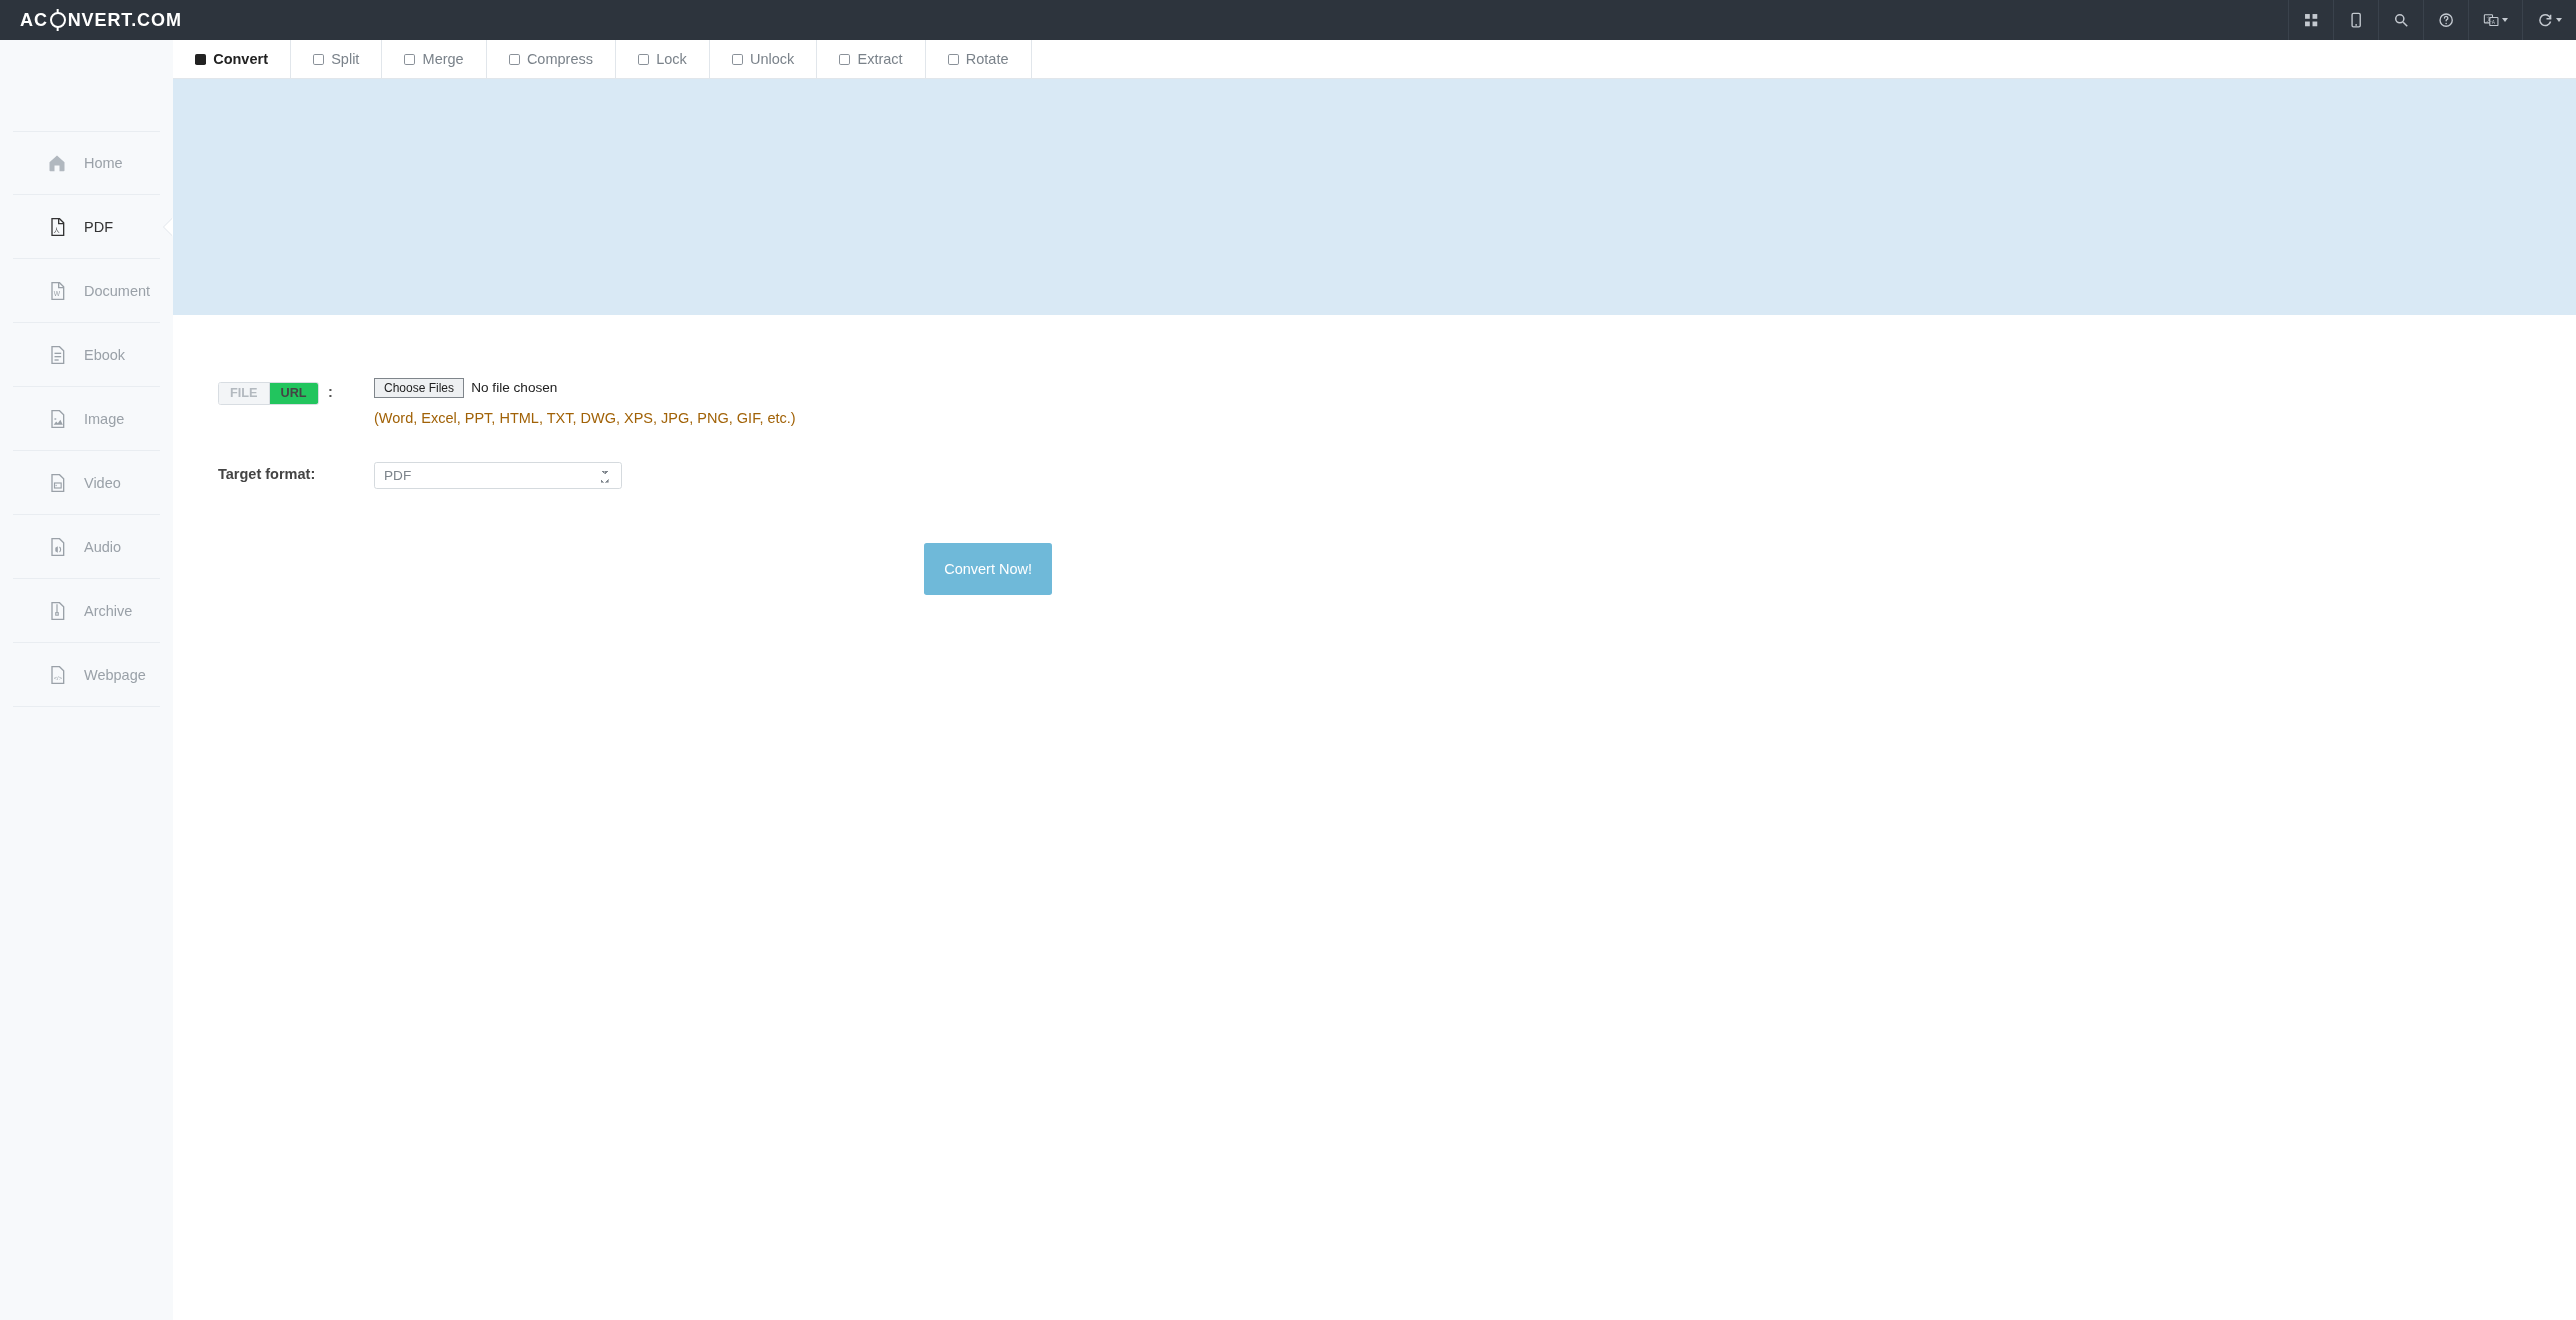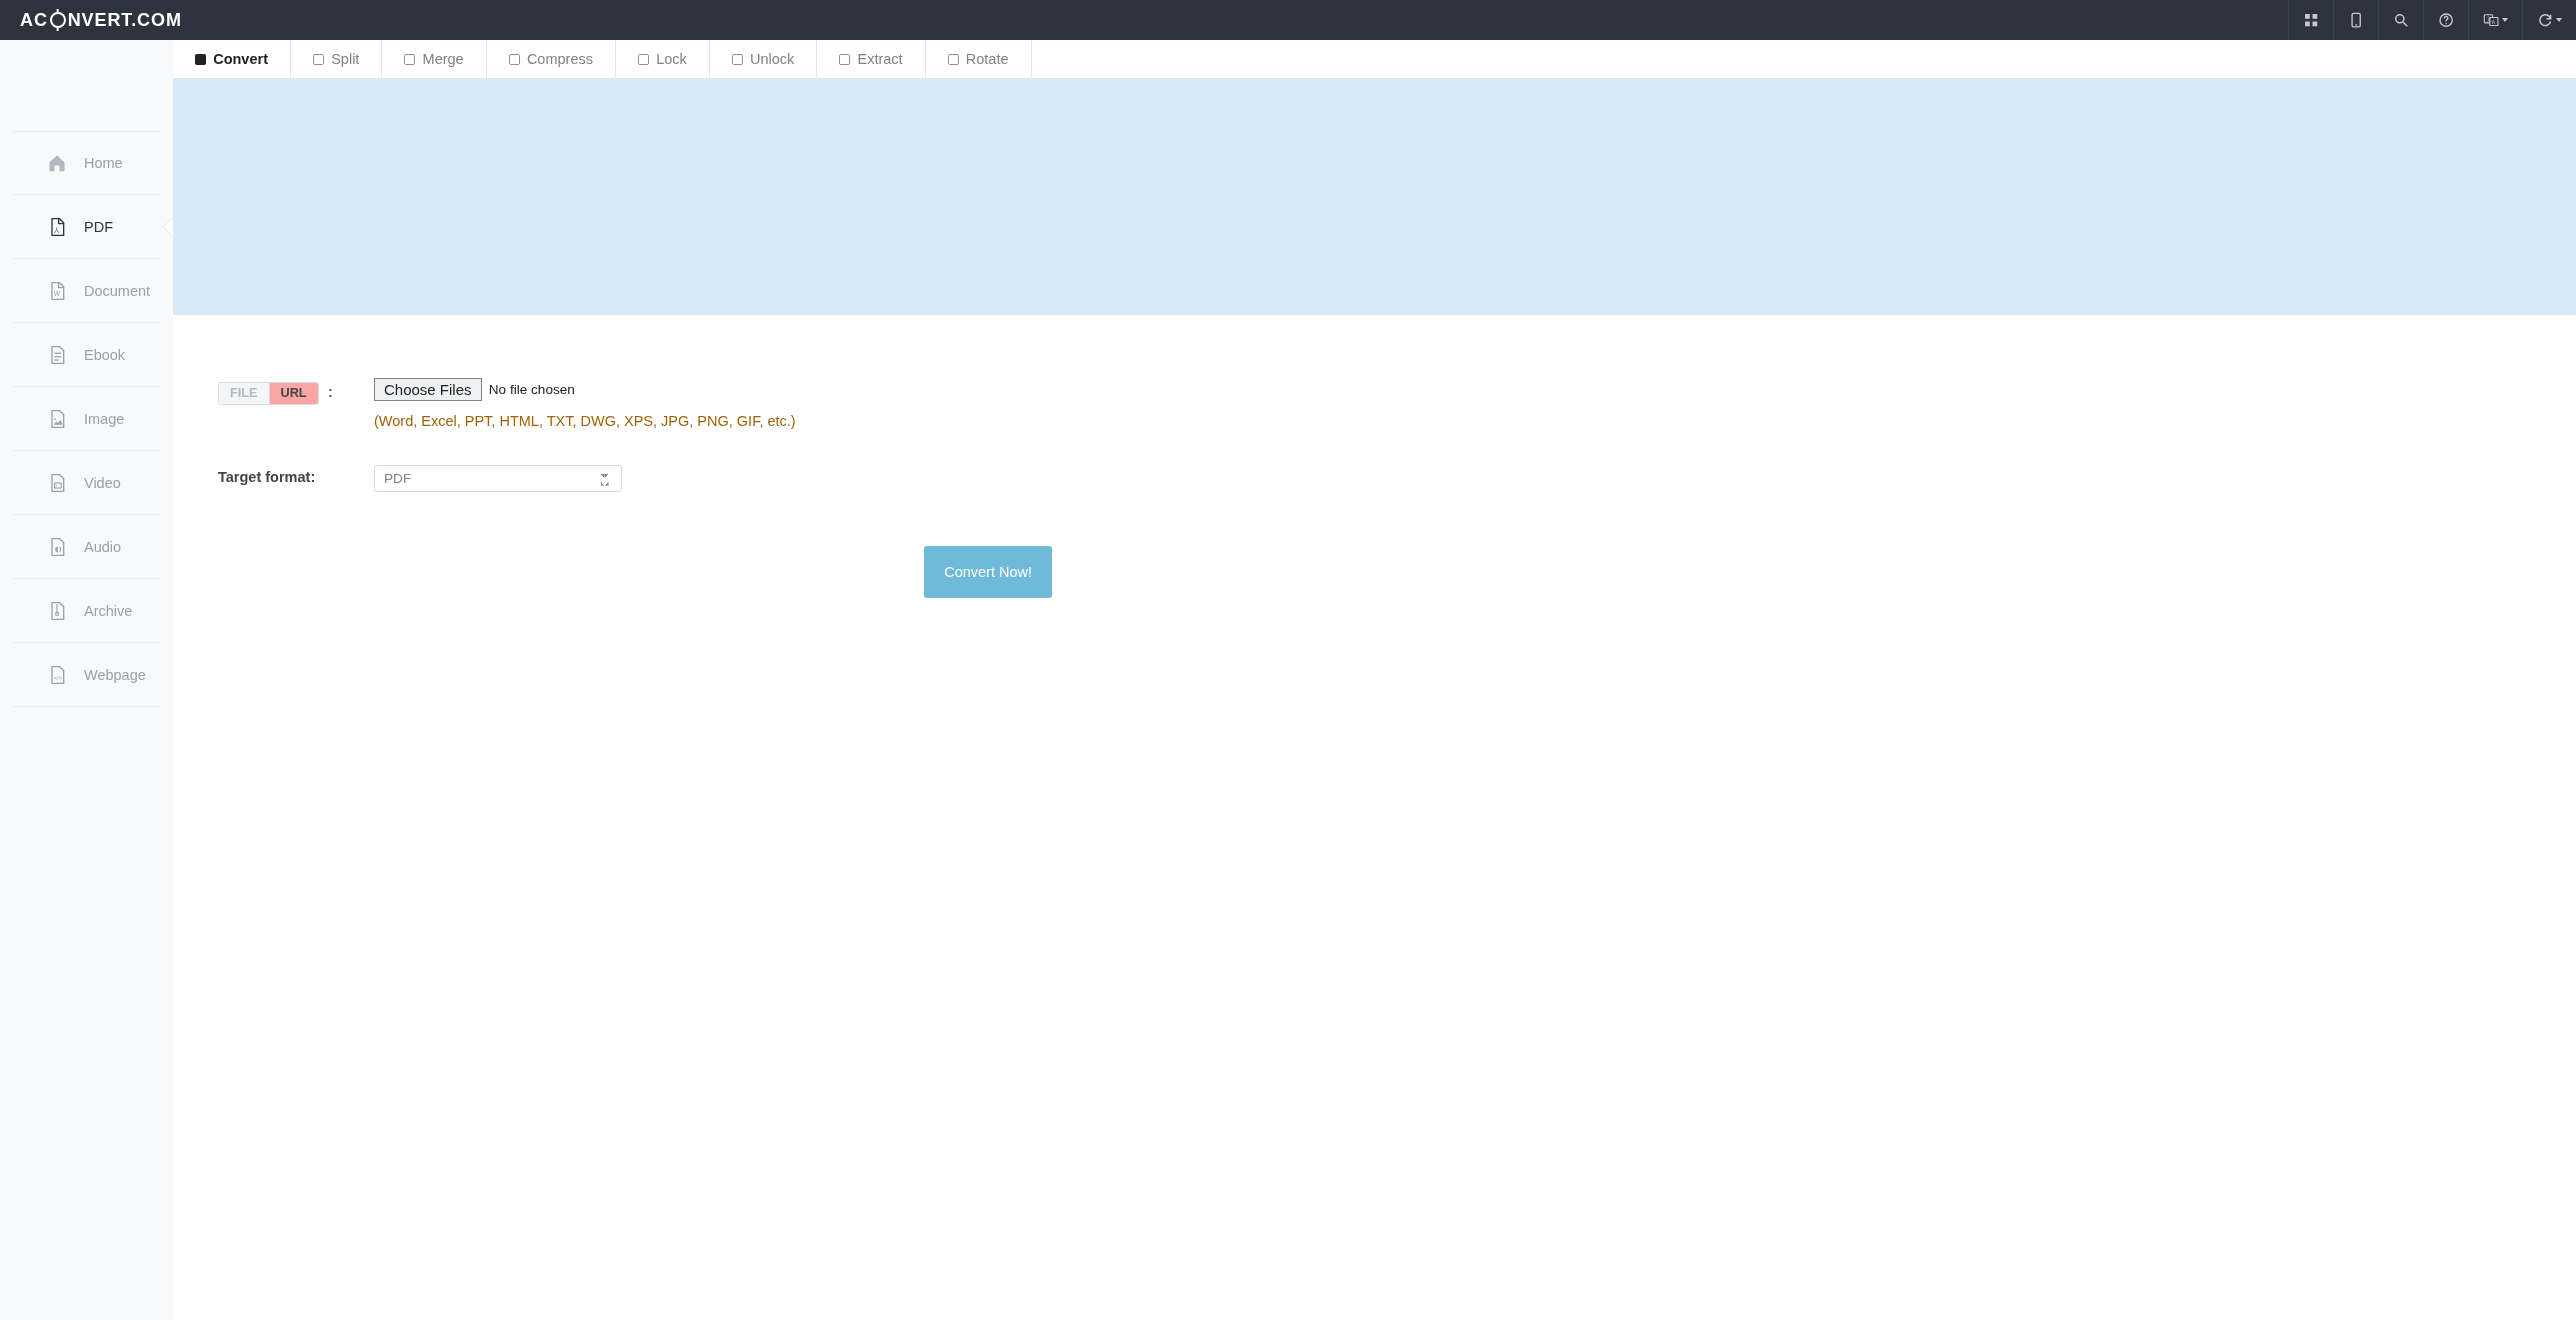--- a/index.html
+++ b/index.html
@@ -98,27 +98,27 @@
 
   .form-row{ display:flex; margin-bottom:36px; align-items:flex-start; }
   .form-label-col{ width:156px; padding-top:3.6px; }
   .form-label{ font-weight:700; color:#444; font-size:14.5px; }
 
   .source-toggle{ display:inline-flex; border:0.9px solid #d8dde2; border-radius:2.7px; overflow:hidden; vertical-align:middle; }
   .source-toggle .seg{
     padding:3.6px 11px; font-weight:700; font-size:12.7px; cursor:pointer;
   }
   .source-toggle .seg.inactive{ background:#f3f5f7; color:#b3b9bf; }
-  .source-toggle .seg.active{ background:#fca5a5; color:#444; border-left:0.9px solid #d8dde2; }
+  .source-toggle .seg.active{ background:#22c55e; color:#444; border-left:0.9px solid #d8dde2; }
   .colon{ font-weight:700; margin-left:5.4px; }
 
   .file-line{ display:flex; align-items:center; gap:7.2px; }
   .choose-btn{
     background:#eef0f2; border:0.9px solid #7f858b; color:#222;
-    padding:1.8px 9px; font-size:15px; cursor:pointer;
+    padding:1.8px 9px; font-size:12px; cursor:pointer;
   }
   .no-file{ color:#222; font-size:13.6px; }
   .hint{ color:#a16207; font-size:14.5px; margin-top:12.7px; }
 
   select.target{
     width:248px; height:27px; border:0.9px solid #d5dade; border-radius:2.7px;
     background:linear-gradient(#fbfcfd,#eef1f4);
     padding:0 9px; color:#7d848b; font-size:13.6px;
     appearance:none;
     background-image:

